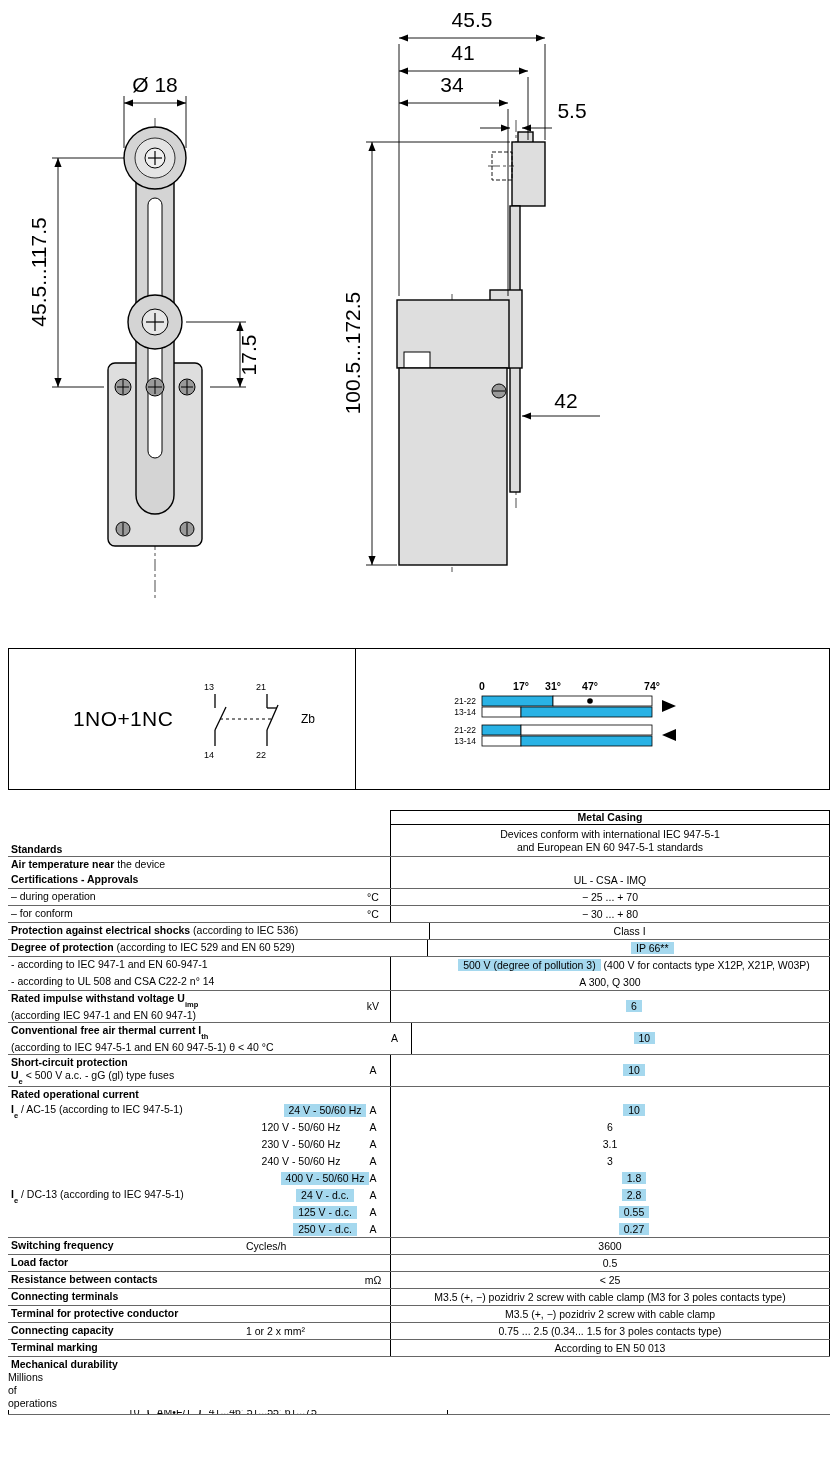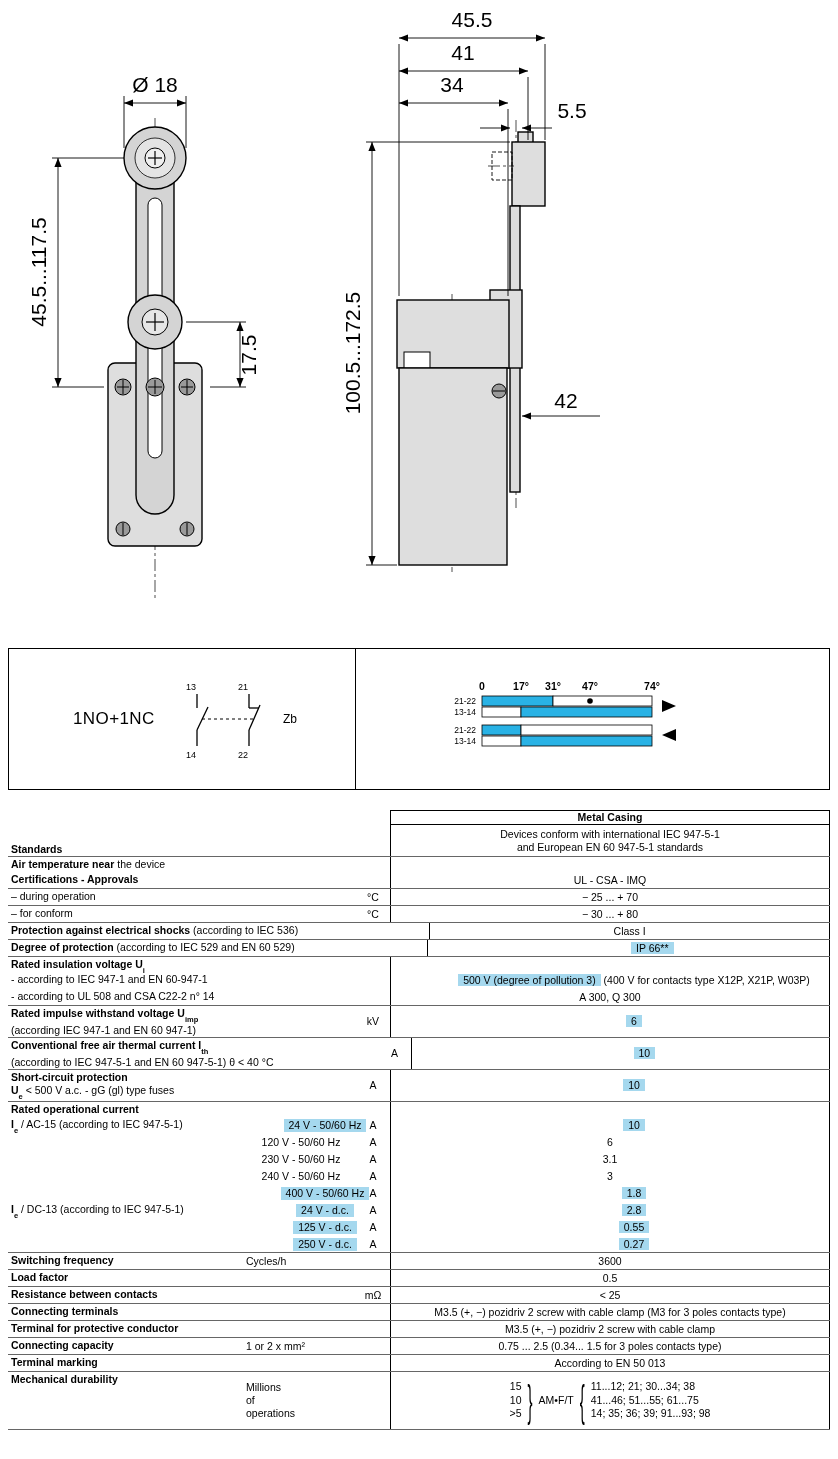--- a/index.html
+++ b/index.html
@@ -15,38 +15,38 @@
   .part2 { fill:#dedede; stroke:#000; stroke-width:1.4; }
   .slot  { fill:#fff; stroke:#000; stroke-width:1; }
   .screw { fill:#9a9a9a; stroke:#000; stroke-width:1; }
   .dim   { stroke:#000; stroke-width:0.9; fill:none; }
   .cl    { stroke:#000; stroke-width:0.7; fill:none; stroke-dasharray:12 3 3 3; }
   .dt    { font-size:21px; }
 
   
   .contact-box { position:absolute; left:8px; top:648px; width:822px; height:142px; border:1px solid #000; display:flex; background:#fff; }
   .contact-left { width:347px; border-right:1px solid #000; display:flex; align-items:center; }
-  .config-label { font-size:17px; margin-left:64px; letter-spacing:0.4px; }
+  .config-label { font-size:21px; margin-left:64px; letter-spacing:0.4px; }
   .contact-symbol { margin-left:22px; }
   .contact-right { flex:1; display:flex; align-items:center; }
   .travel-svg { margin-left:66px; }
   .sym    { stroke:#000; stroke-width:1.3; fill:none; }
   .symdash{ stroke:#000; stroke-width:1; fill:none; stroke-dasharray:3 3; }
   .symtext{ font-size:9px; }
   .zbtext { font-size:12px; }
   .tangle { font-size:10.5px; font-weight:bold; }
   .tlabel { font-size:8.5px; }
   .tbar   { stroke:#000; stroke-width:0.8; fill:#fff; }
   .tbar-s { stroke:#000; stroke-width:0.8; }
 
   
   .spec-table { position:absolute; left:8px; top:810px; width:822px; font-size:10.5px; line-height:13px; }
   .trow { display:flex; align-items:stretch; border-bottom:1px solid #666; }
   .trow.nb { border-bottom:none; }
-  .hA { height:15px; } .hB { height:17px; } .hC { height:32px; } .hD { height:58px; }
+  .hA { height:15px; } .hB { height:17px; } .hC { height:32px; } .hD { height:58px;flex-direction:column; }
   .c-label { flex:1; padding:1px 0 0 3px; white-space:nowrap; overflow:visible; }
   .vcl .c-label { display:flex; align-items:flex-end; }
   .c-cond  { width:110px; display:flex; align-items:center; justify-content:center; white-space:nowrap; }
   .c-unit  { width:34px;  display:flex; align-items:center; justify-content:center; white-space:nowrap; }
   .c-cu    { width:144px; display:flex; flex-direction:column; align-items:flex-start; justify-content:center; padding-right:5px; white-space:nowrap; }
   .c-value { width:440px; border-left:1px solid #000; border-right:1px solid #000; display:flex; flex-direction:column; align-items:center; justify-content:center; text-align:center; overflow:hidden; }
   .header-row { border-bottom:none; }
   .header-row .c-value { border-top:1px solid #000; border-bottom:1px solid #000; font-weight:bold; }
   .b { font-weight:bold; }
   sub { font-size:7.5px; font-weight:bold; position:relative; top:2px; }
@@ -279,26 +279,20 @@
 
     <div class="trow hB">
       <div class="c-label"><span class="b">Degree of protection</span><span> (according to IEC 529 and EN 60 529)</span></div>
       <div class="c-cond"></div>
         <div class="c-unit"></div>
       <div class="c-value">
           <div class="vline"><span class="hl">IP 66**</span></div>
         </div>
     </div>
 
-    <div class="trow hA nb">
-      <div class="c-label"><span class="b">Rated insulation voltage U</span><sub>i</sub></div>
-      <div class="c-cond"></div>
-        <div class="c-unit"></div>
-      <div class="c-value"></div>
-    </div>
 
     <div class="trow hB nb">
       <div class="c-label"><span>- according to IEC 947-1 and EN 60-947-1</span></div>
       <div class="c-cond"></div>
         <div class="c-unit"></div>
       <div class="c-value">
           <div class="vline"><span class="hl">500 V (degree of pollution 3)</span><span> (400 V for contacts type X12P, X21P, W03P)</span></div>
         </div>
     </div>
 

